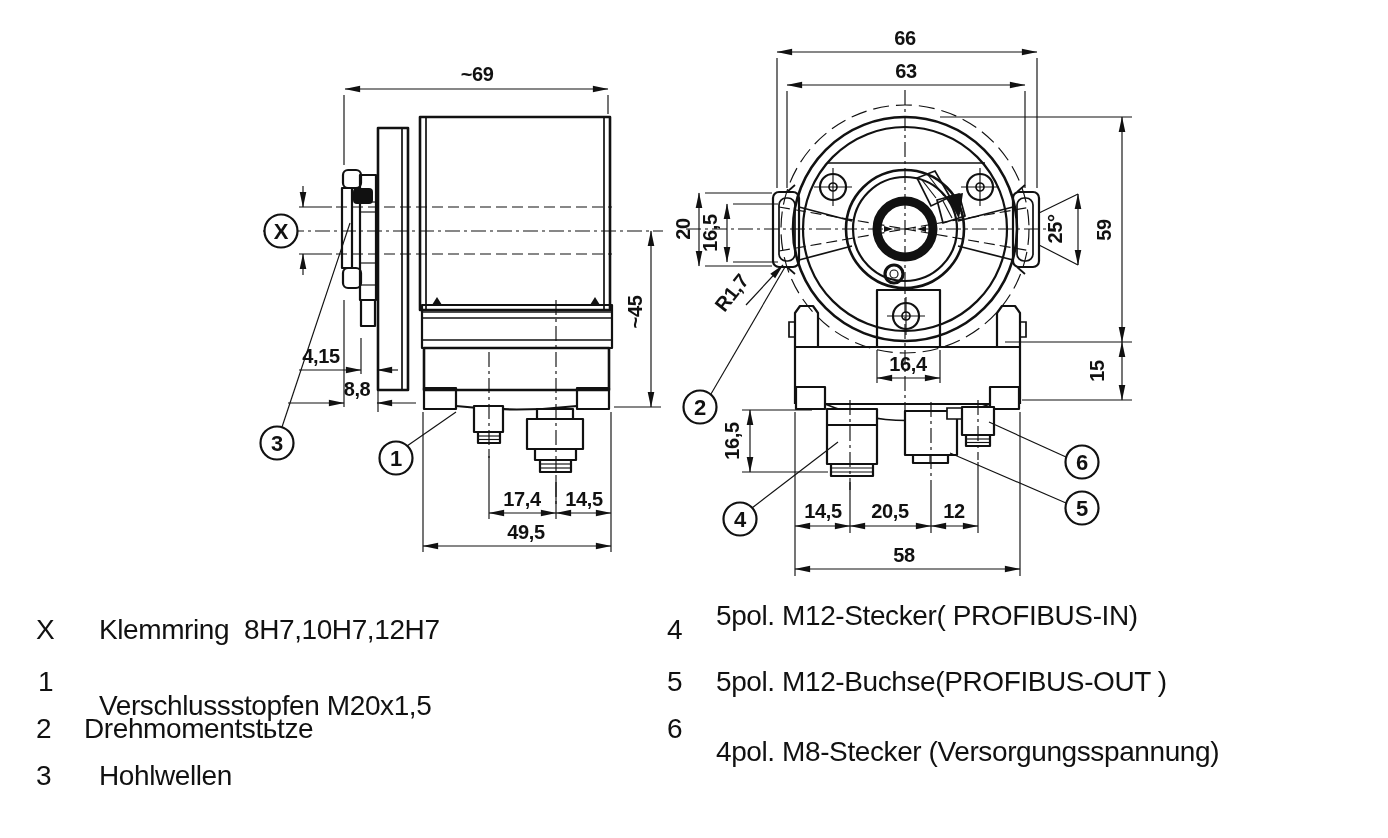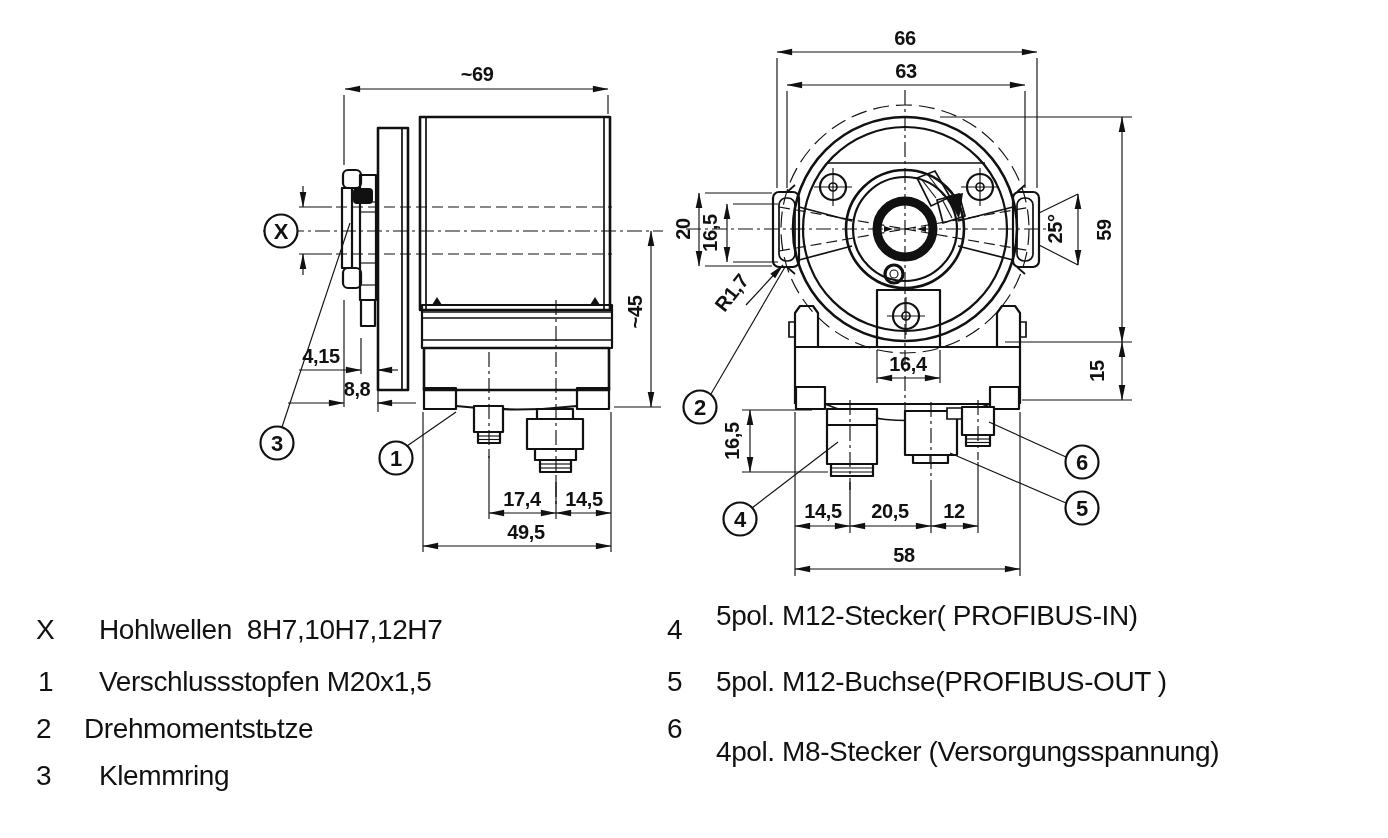--- a/index.html
+++ b/index.html
@@ -356,27 +356,27 @@
     <g>
       <line class="t" x1="1066" y1="457" x2="989" y2="422"></line>
       <circle class="o wf" cx="1082" cy="462" r="16.5"></circle>
       <text class="ct" x="1082" y="470" text-anchor="middle">6</text>
     </g>
   </g>
 </svg>
 
   <div>
     <div class="lg-key" style="left:36px;top:614px">X</div>
-    <div class="lg-txt" style="left:99px;top:614px">Hohlwellen  8H7,10H7,12H7</div>
+    <div class="lg-txt" style="left:99px;top:614px">Klemmring  8H7,10H7,12H7</div>
     <div class="lg-key" style="left:38px;top:666px">1</div>
-    <div class="lg-txt" style="left:99px;top:666px">Verschlussstopfen M20x1,5</div>
+    <div class="lg-txt" style="left:99px;top:690px">Verschlussstopfen M20x1,5</div>
     <div class="lg-key" style="left:36px;top:713px">2</div>
     <div class="lg-txt" style="left:84px;top:713px">Drehmomentstьtze</div>
     <div class="lg-key" style="left:36px;top:760px">3</div>
-    <div class="lg-txt" style="left:99px;top:760px">Klemmring</div>
+    <div class="lg-txt" style="left:99px;top:760px">Hohlwellen</div>
 
     <div class="lg-key" style="left:667px;top:614px">4</div>
     <div class="lg-txt" style="left:716px;top:600px">5pol. M12-Stecker( PROFIBUS-IN)</div>
     <div class="lg-key" style="left:667px;top:666px">5</div>
     <div class="lg-txt" style="left:716px;top:666px">5pol. M12-Buchse(PROFIBUS-OUT )</div>
     <div class="lg-key" style="left:667px;top:713px">6</div>
     <div class="lg-txt" style="left:716px;top:736px">4pol. M8-Stecker (Versorgungsspannung)</div>
   </div>
 </div>
 

